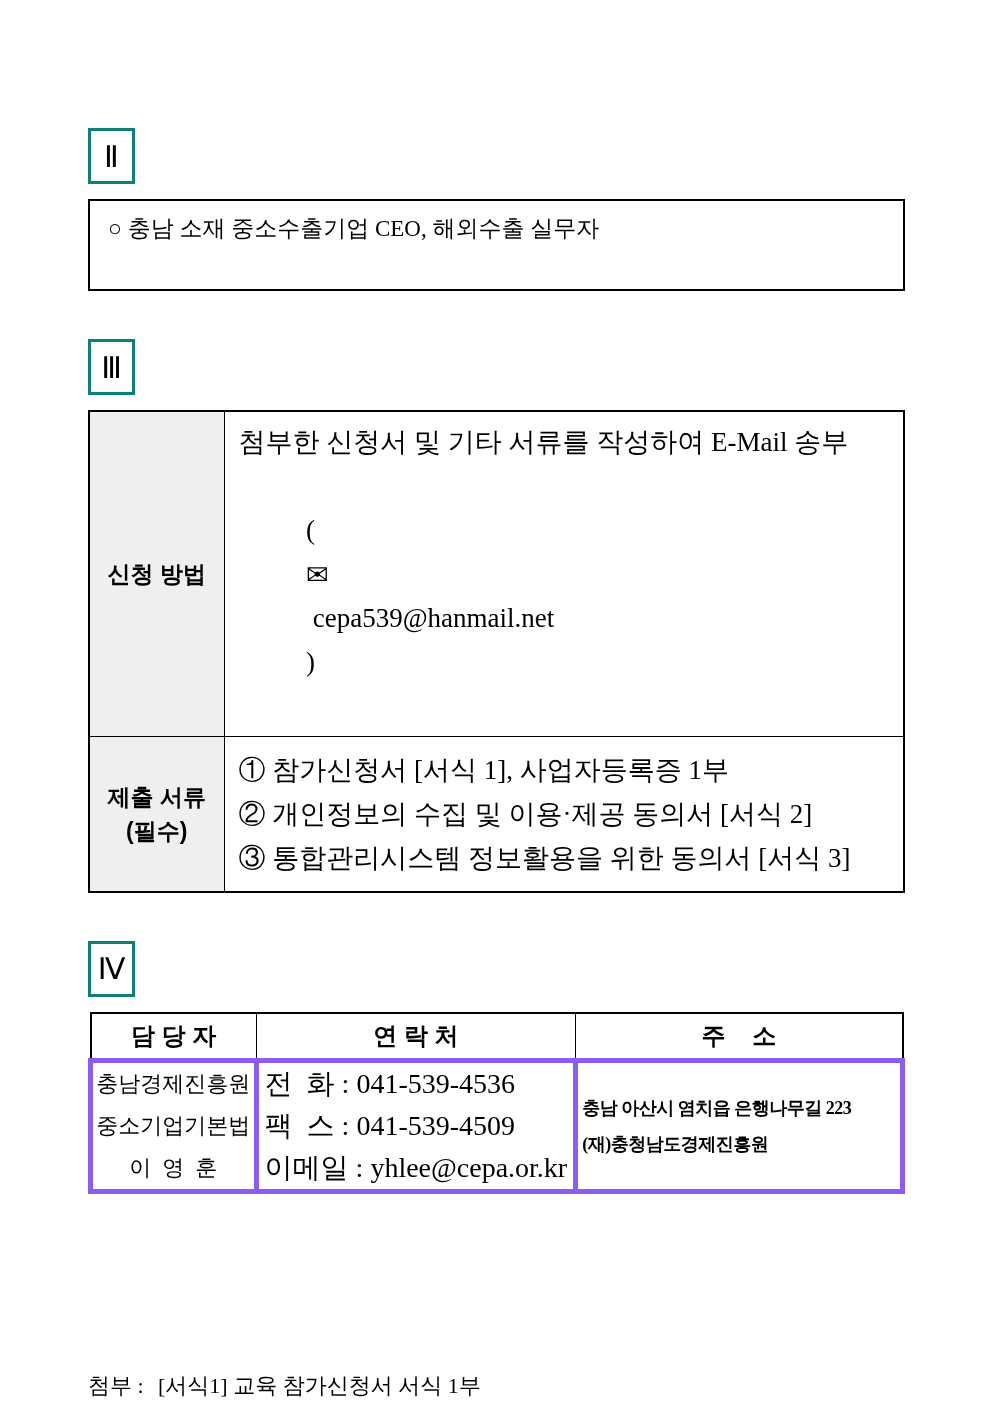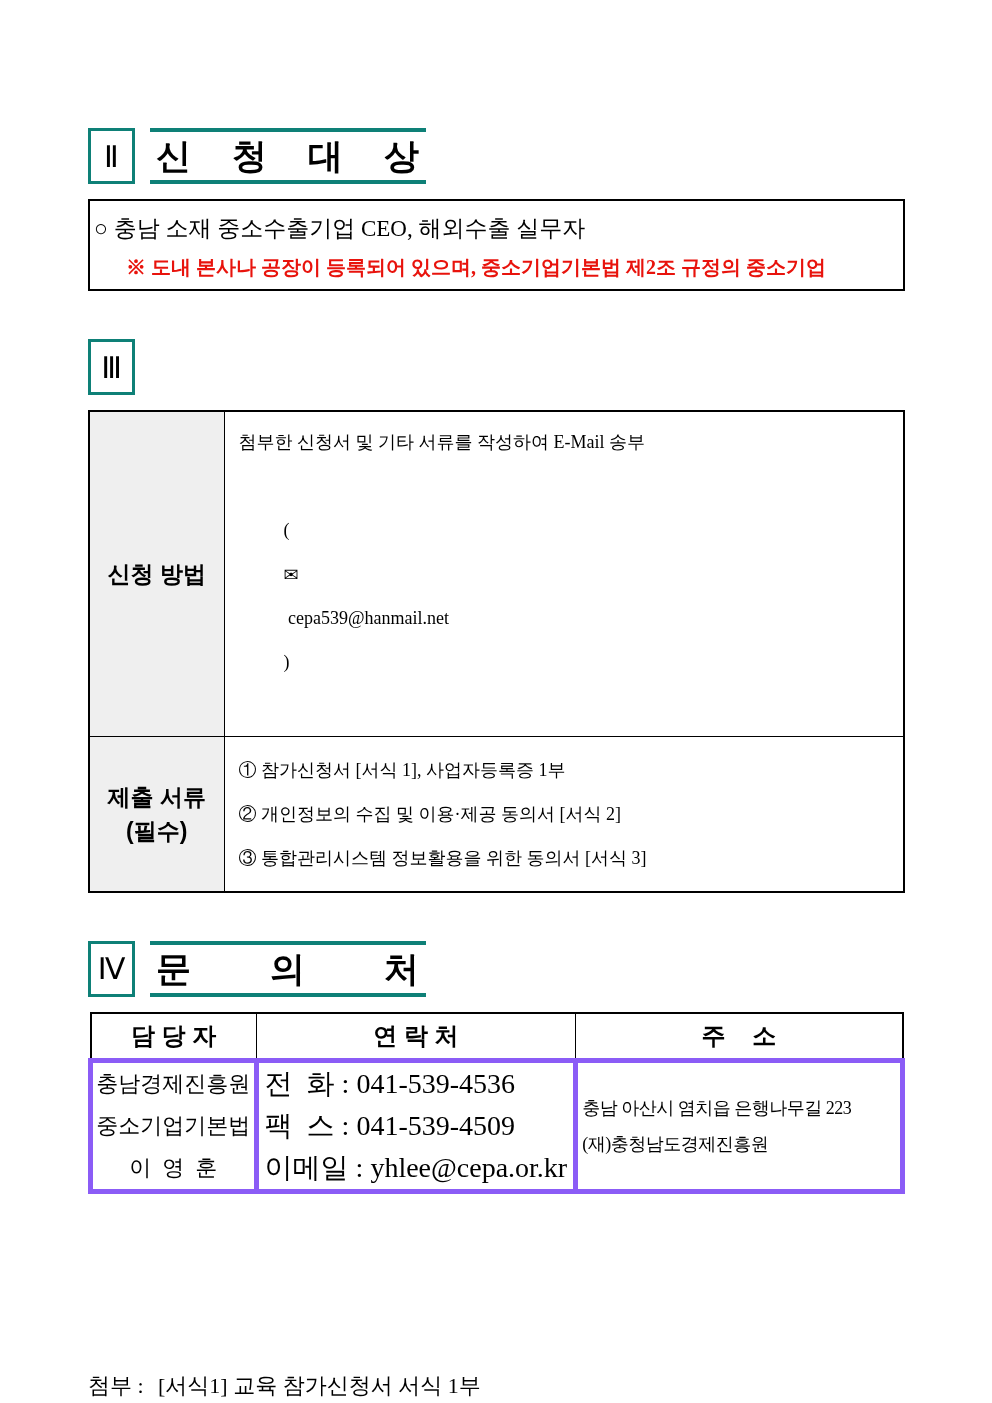--- a/index.html
+++ b/index.html
@@ -22,36 +22,36 @@
     margin-left:15px; width:276px;
     border-top:4px solid var(--teal,#0e8077);
     border-bottom:4px solid var(--teal,#0e8077);
     font-family:"Liberation Sans", sans-serif;
     font-weight:bold; font-size:35px; line-height:47px;
     text-align:justify; text-align-last:justify;
     padding:0 6px; letter-spacing:1px;
   }
 
   
-  .target-box { border:2px solid #000; height:92px; padding:9px 4px 0; margin-bottom:48px; }
+  .target-box { border:2px solid #000; height:92px; padding:9px 18px 0; margin-bottom:48px; }
   .bullet-line { font-size:23px; line-height:38px; white-space:pre-wrap; }
   .note-line {
     color:var(--red,#e8130c); font-weight:bold; font-size:20px;
     line-height:38px; padding-left:32px; white-space:pre-wrap;
   }
 
   
   .method-table { width:100%; border-collapse:collapse; border:2px solid #000; margin-bottom:48px; }
   .method-table td { border:1px solid #000; vertical-align:middle; }
   .method-table td.lbl {
     width:135px; background:var(--gray,#efefef);
     text-align:center; font-weight:bold; font-size:23px;
     font-family:"Liberation Sans", sans-serif; line-height:34px;
   }
-  .method-table td.content { padding:8px 14px; font-size:18px; }
+  .method-table td.content { padding:8px 14px; font-size:27px; }
   .method-table tr.r1 { height:110px; }
   .method-table tr.r2 { height:155px; }
   .content .line { line-height:44px; white-space:pre-wrap; }
   .env { display:inline-block; transform:translateY(1px); }
 
   
   .contact-table { width:100%; border-collapse:collapse; border:2px solid #000; }
   .contact-table th {
     border:1px solid #000; border-bottom:4px double #000;
     height:48px; font-size:24px; font-weight:bold;
@@ -59,41 +59,39 @@
     white-space:pre; text-align:center; vertical-align:middle;
   }
   .contact-table td { border:5px solid #8b5cf6; height:130px; vertical-align:middle; overflow:hidden; }
   .col-person { width:168px; }
   .col-contact { width:306px; }
   .col-addr { width:343px; }
   td.person { text-align:center; font-size:22px; }
   td.person .pline { line-height:42px; white-space:pre; }
   td.contact { padding:0 6px; font-size:28px; }
   td.contact .cline { line-height:42px; white-space:pre; }
-  td.addr { padding:0 4px; font-size:18px; letter-spacing:-0.5px; }
+  td.addr { padding:0 4px; font-size:18px; letter-spacing:-0.5px;font-weight:bold; }
   td.addr .aline { line-height:36px; white-space:nowrap; }
 
   
   .attach { display:flex; margin-top:172px; font-size:22px; }
   .attach .prefix { width:70px; line-height:40px; white-space:pre; }
   .attach .items .item { line-height:40px; white-space:pre-wrap; }
 </style>
 </head>
 <body>
 
 <div class="page">
 
   <div class="sec-header">
     <div class="sec-num-box">Ⅱ</div>
-    <div class="sec-title">신 청 대 상</div>
   </div>
 
   <div class="target-box">
     <div class="bullet-line">○ 충남 소재 중소수출기업 CEO, 해외수출 실무자</div>
-    <div class="note-line">※ 도내 본사나 공장이 등록되어 있으며, 중소기업기본법 제2조 규정의 중소기업</div>
   </div>
 
   <div class="sec-header">
     <div class="sec-num-box">Ⅲ</div>
   </div>
 
   <table class="method-table">
     <tbody>
         <tr class="r1">
       <td class="lbl">신청 방법</td>
@@ -116,21 +114,20 @@
         <div class="line">① 참가신청서 [서식 1], 사업자등록증 1부</div>
         <div class="line">② 개인정보의 수집 및 이용·제공 동의서 [서식 2]</div>
         <div class="line">③ 통합관리시스템 정보활용을 위한 동의서 [서식 3]</div>
       </td>
     </tr>
   </tbody>
     </table>
 
   <div class="sec-header">
     <div class="sec-num-box">Ⅳ</div>
-    <div class="sec-title">문 의 처</div>
   </div>
 
   <table class="contact-table">
     <tbody>
         <tr>
       <th class="col-person">담 당 자</th>
       <th class="col-contact">연 락 처</th>
       <th class="col-addr">주    소</th>
     </tr>
     <tr>

